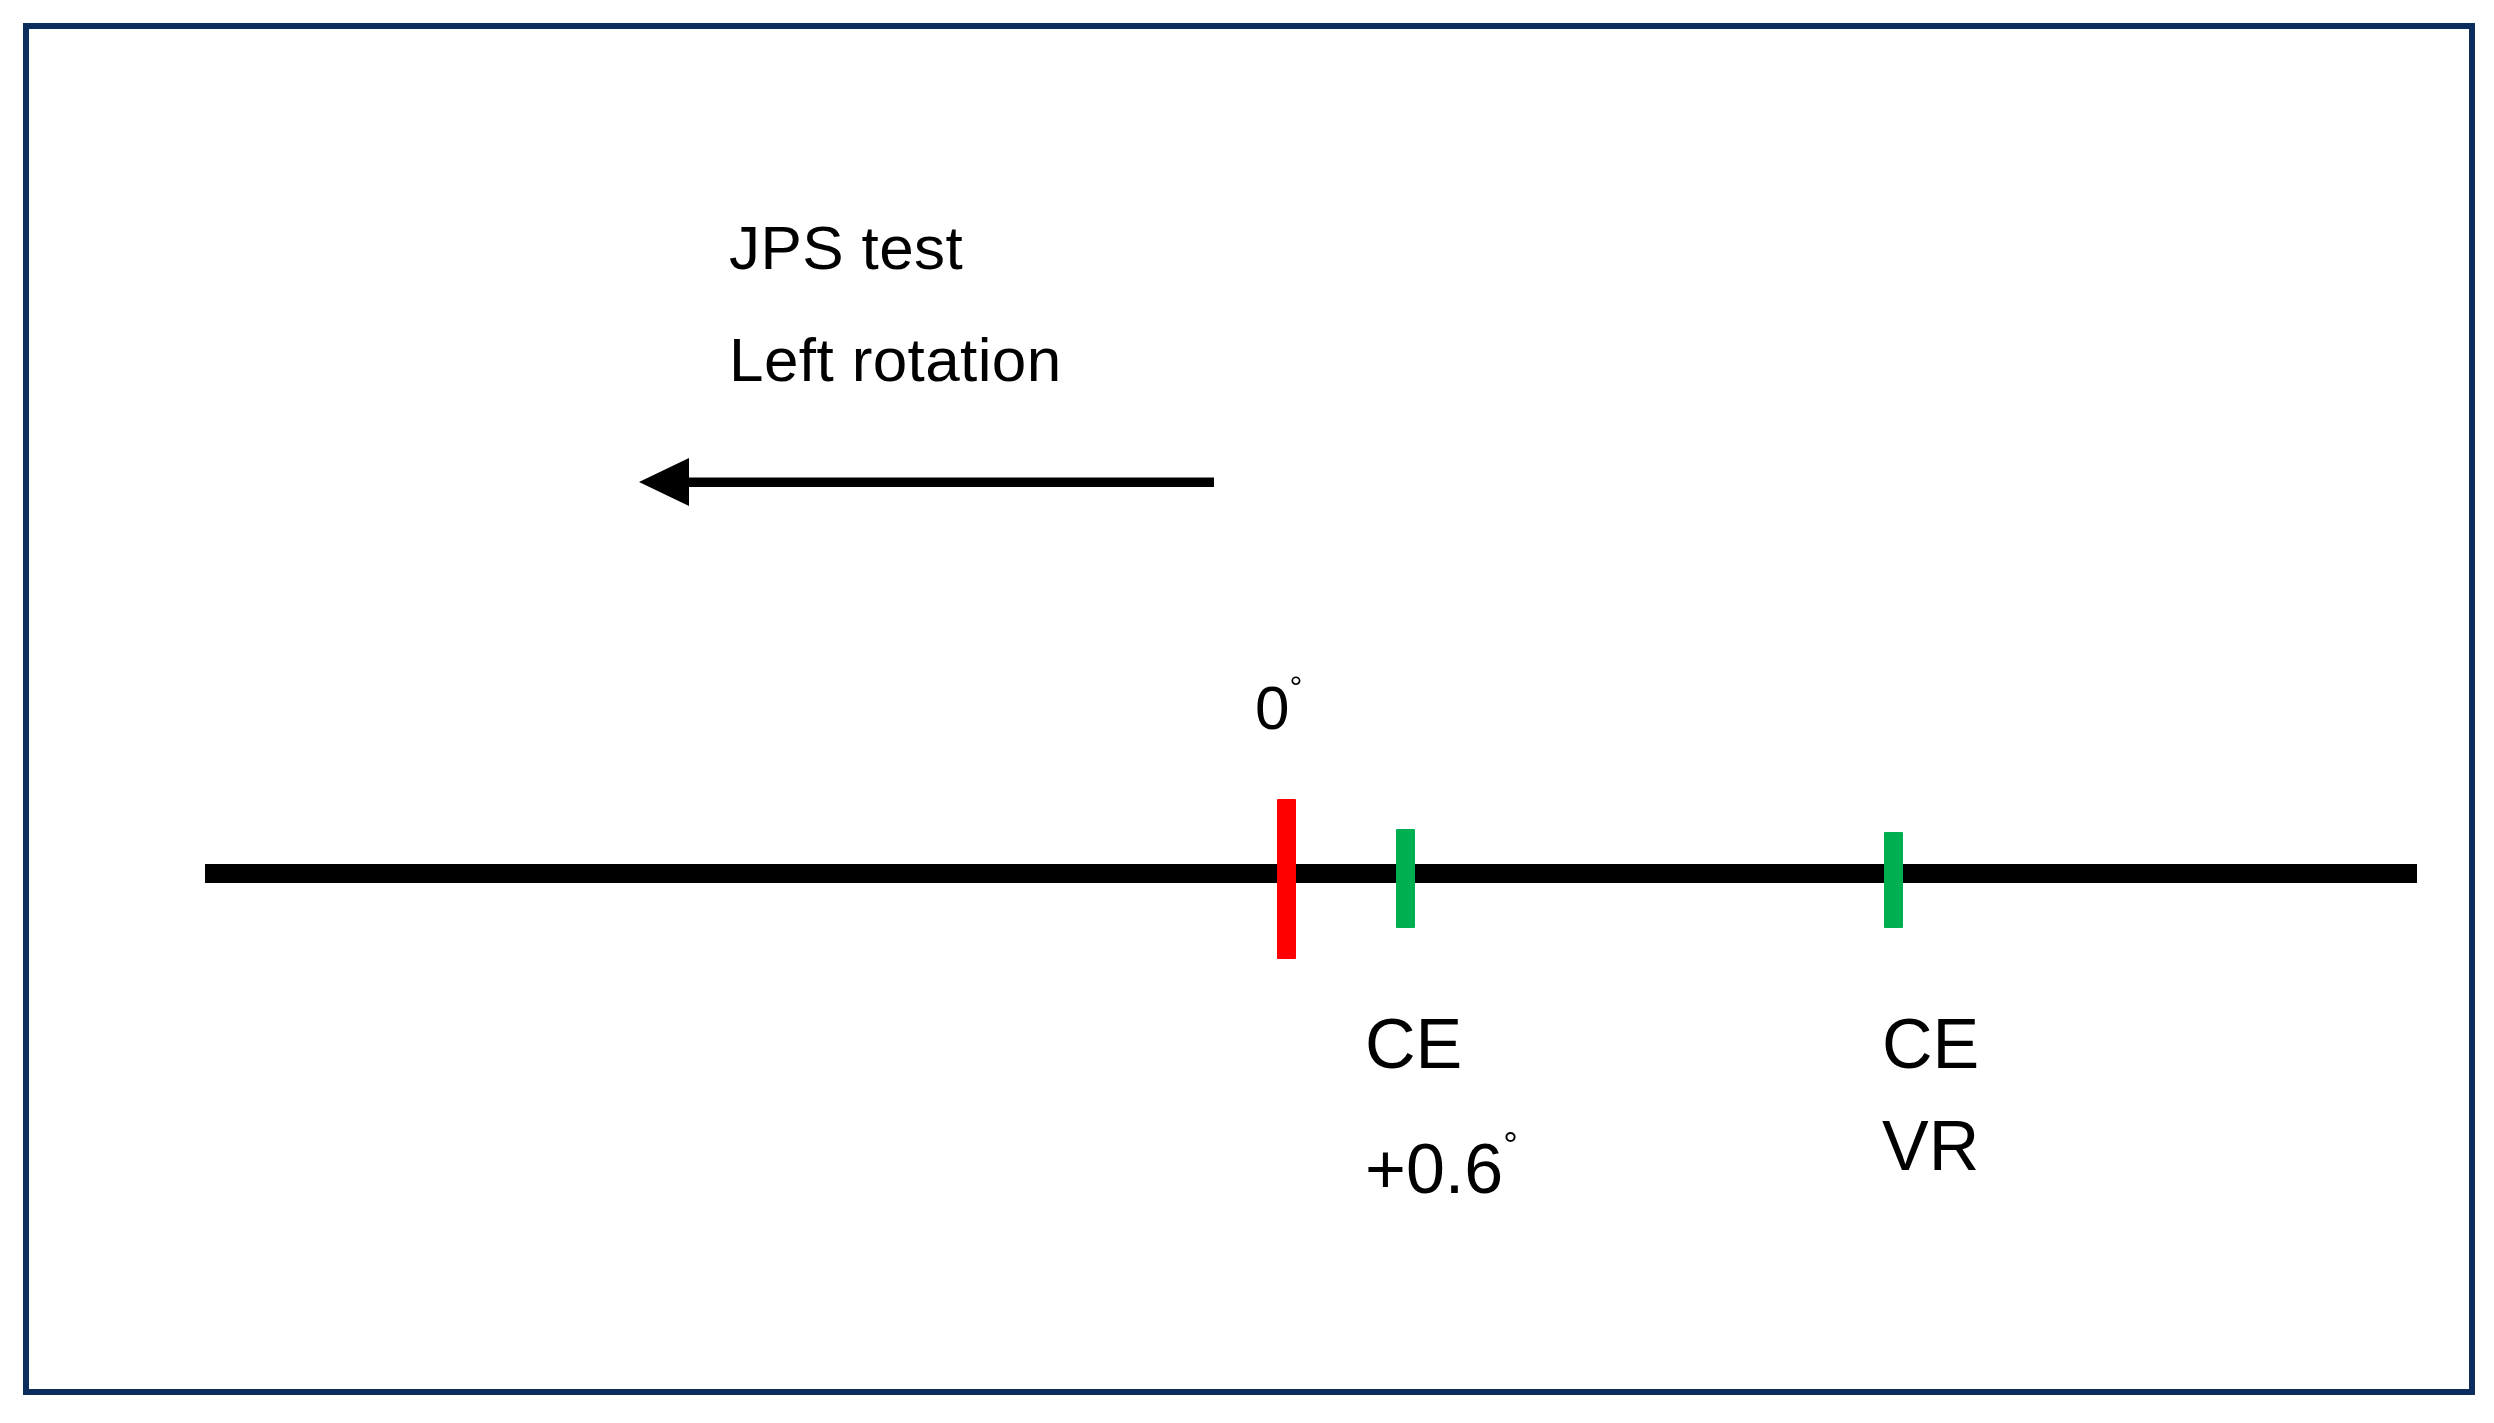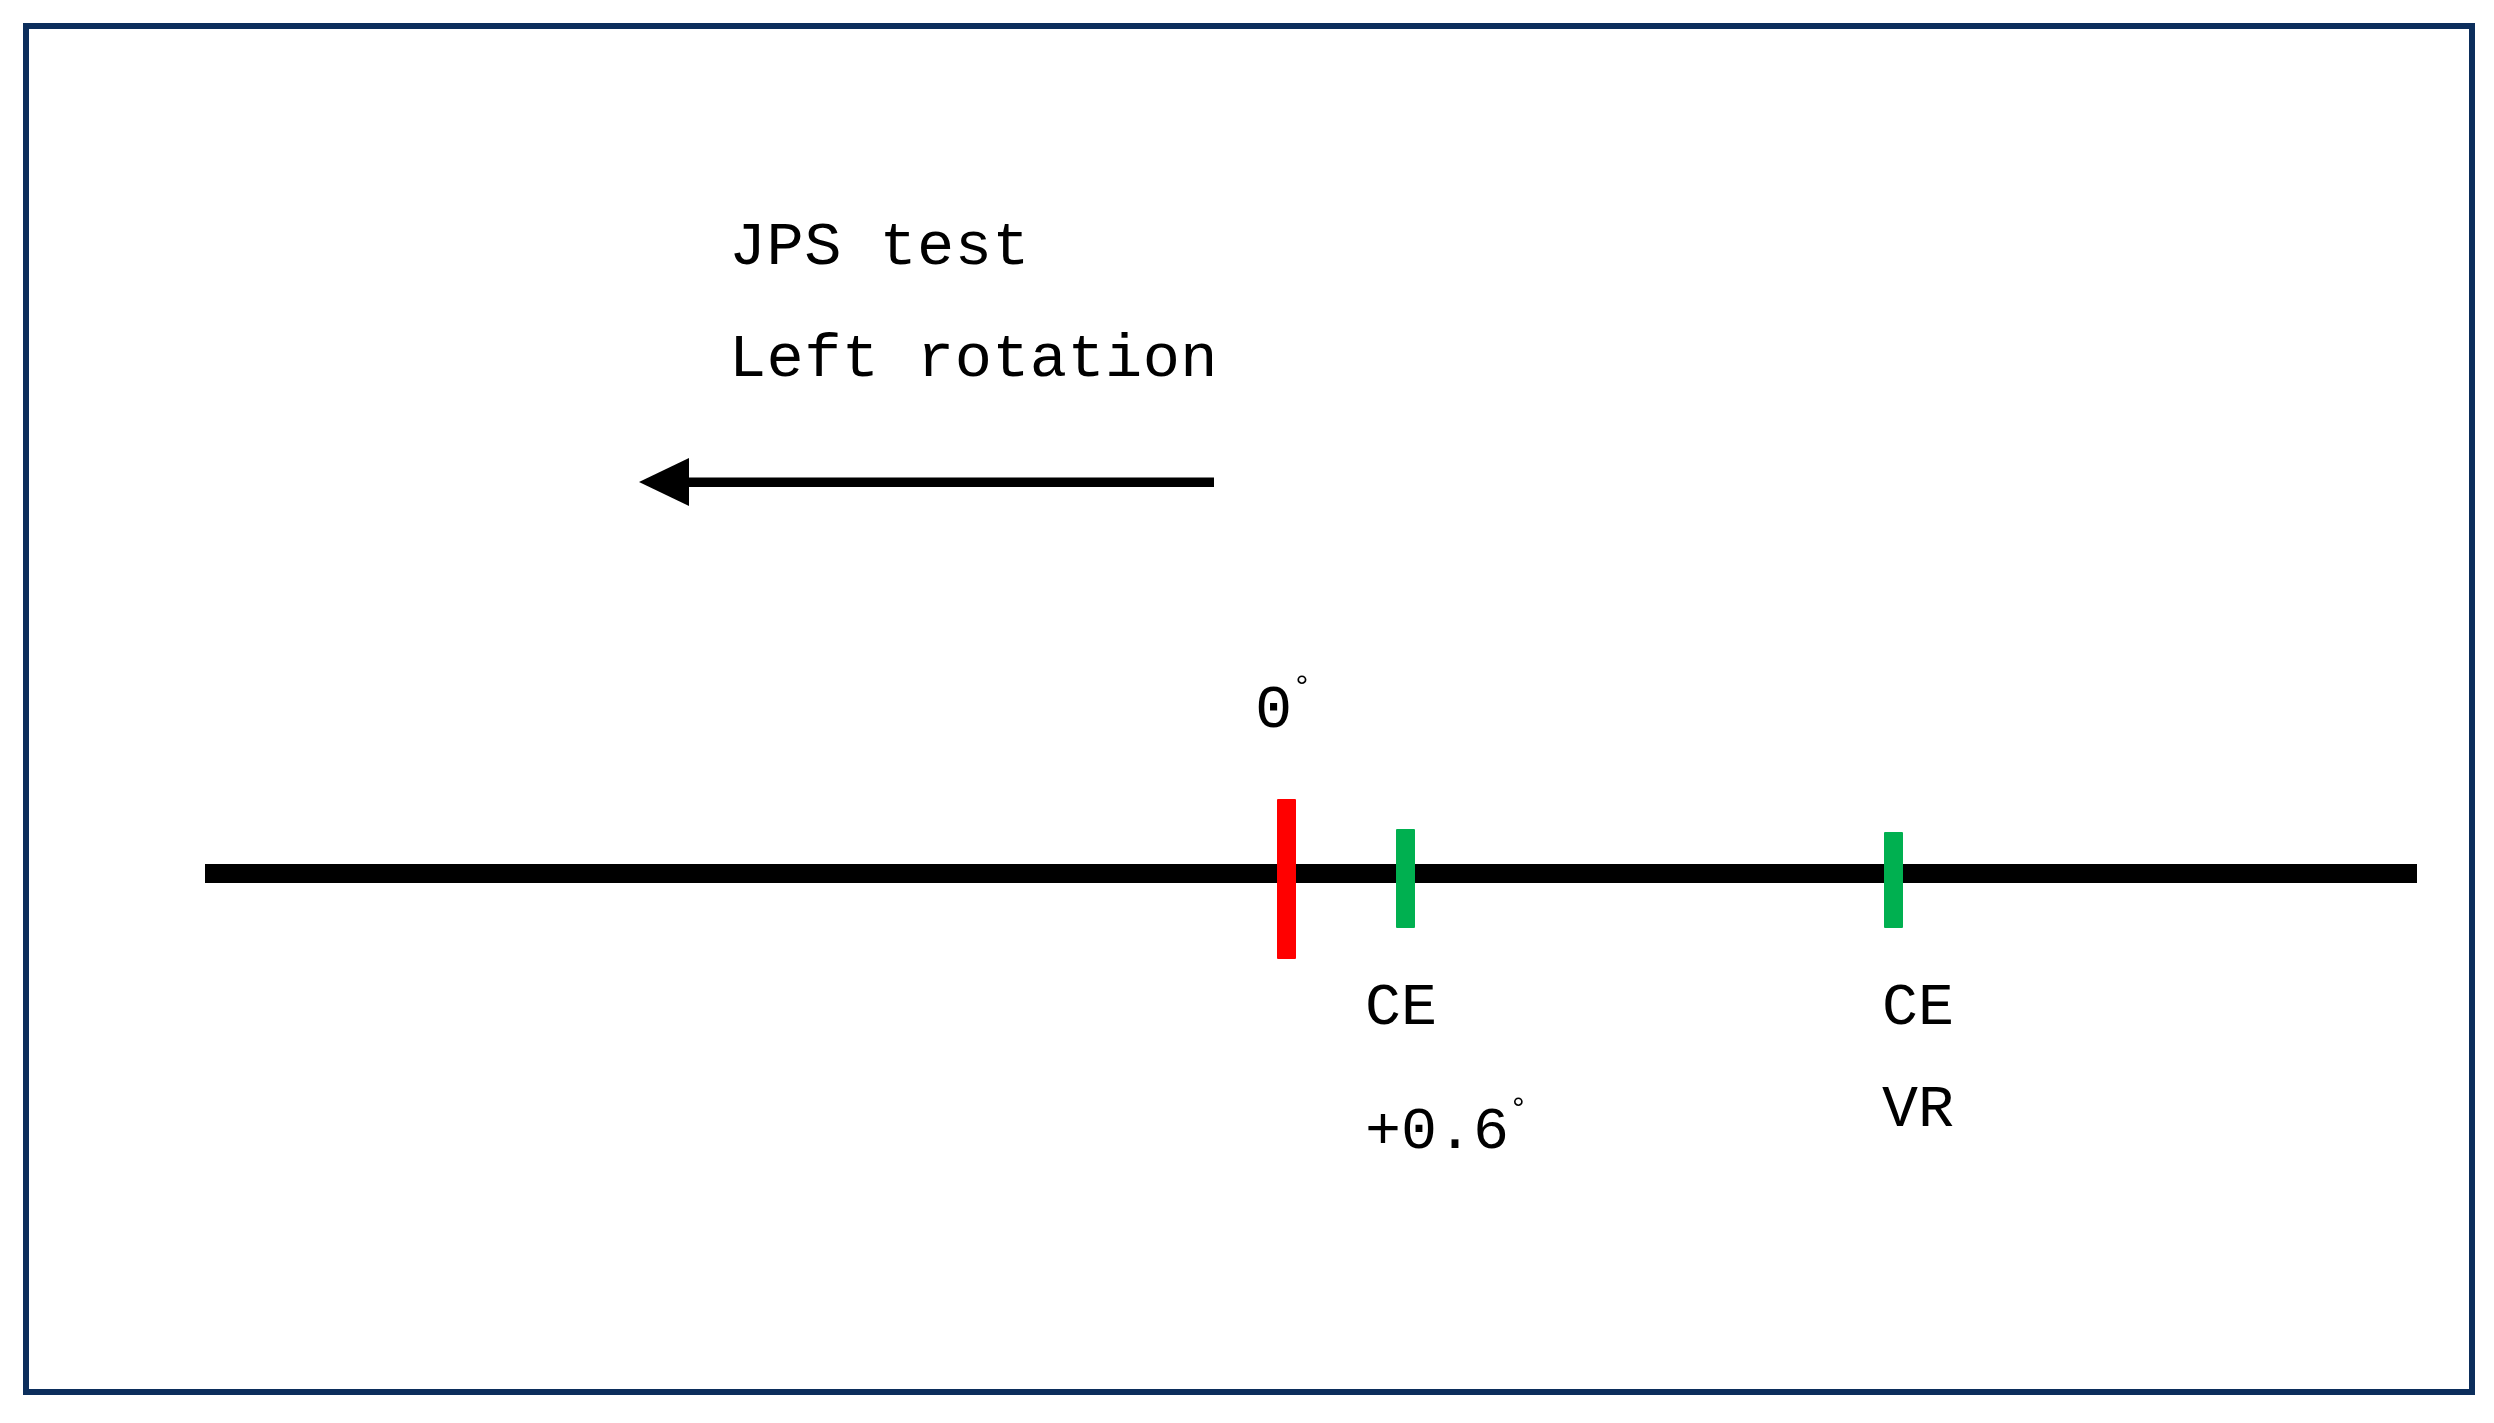--- a/index.html
+++ b/index.html
@@ -7,21 +7,21 @@
     margin: 0;
     padding: 0;
     background: #ffffff;
   }
   #figure {
     position: relative;
     width: 2494px;
     height: 1423px;
     background: #ffffff;
     overflow: hidden;
-    font-family: Liberation Mono, monospace;
+    font-family: Liberation Sans, sans-serif;
     color: #000000;
   }
   
   #frame-border {
     position: absolute;
     left: 23px;
     top: 23px;
     width: 2452px;
     height: 1372px;
     border: 6px solid #0c2e5c;
@@ -90,22 +90,22 @@
   #tick-vr-green {
     left: 1855px;
     top: 803px;
     width: 19px;
     height: 96px;
     background: #00b050;
   }
   
   .measurement-label {
     position: absolute;
-    top: 928px;
-    font-size: 60px;
+    top: 964px;
+    font-size: 70px;
     line-height: 102px;
     white-space: nowrap;
   }
   #label-qualisys { left: 1336px; }
   #label-vr       { left: 1853px; }
 </style>
 </head>
 <body>
 
 <div id="figure">

